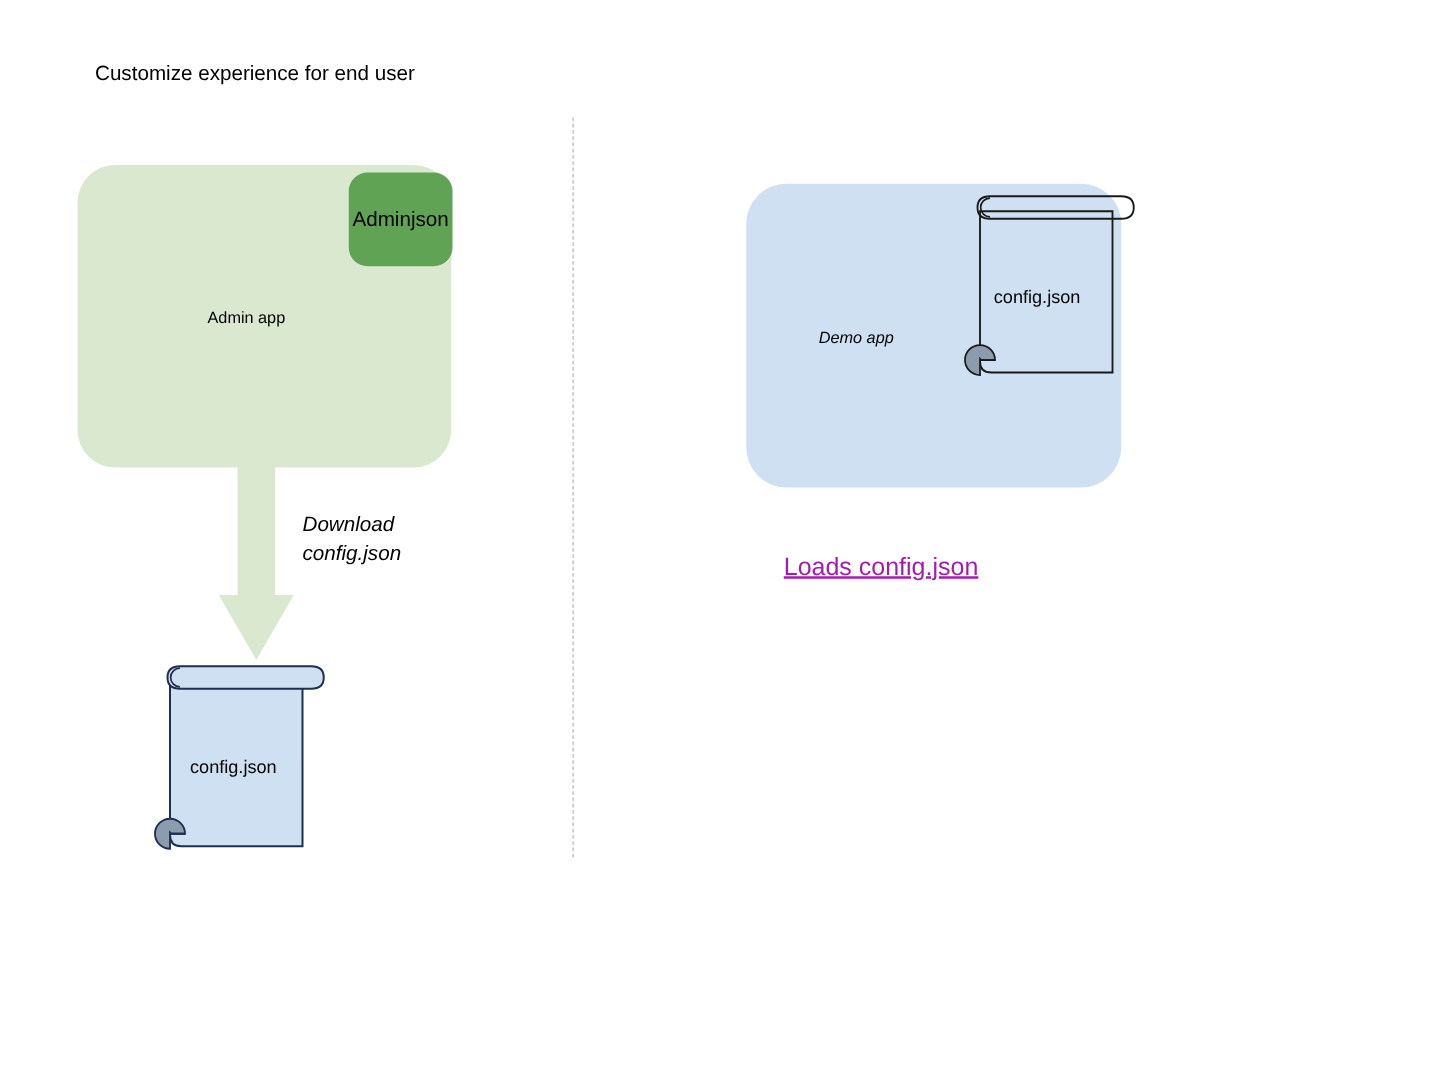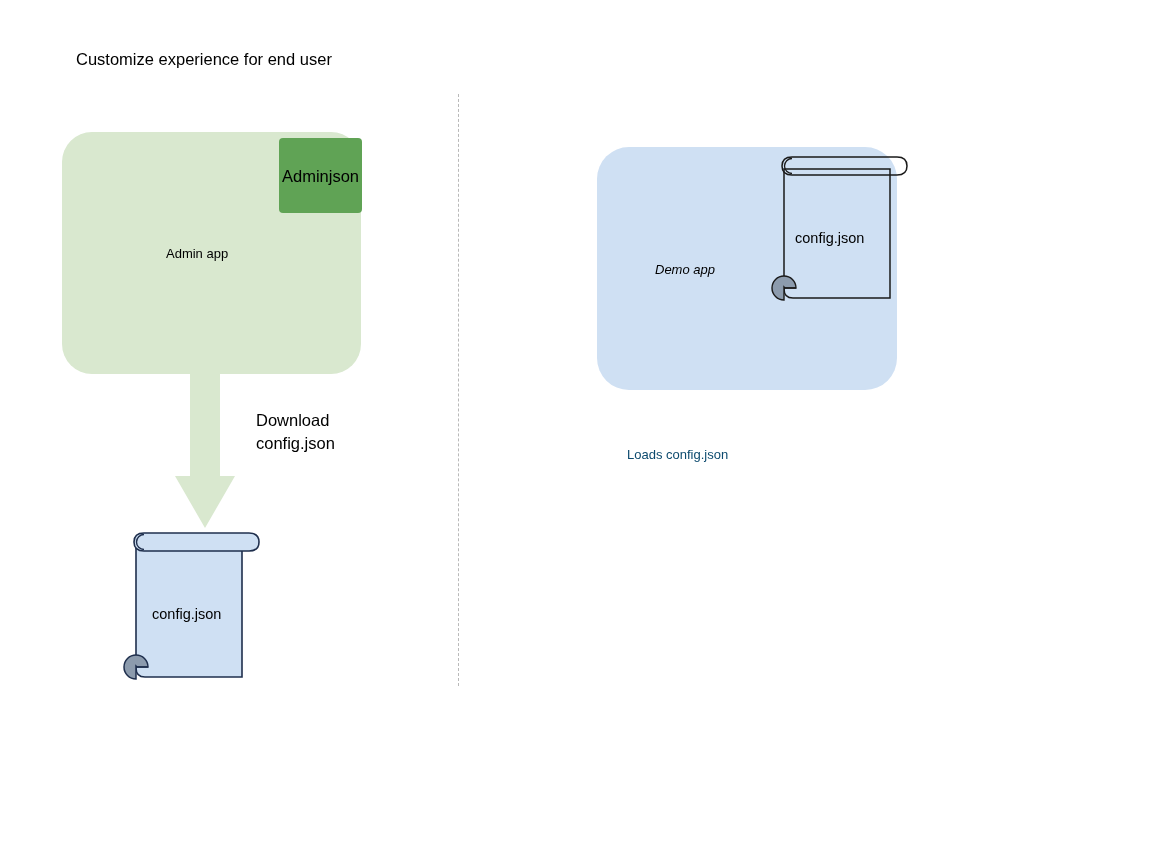--- a/index.html
+++ b/index.html
@@ -76,21 +76,21 @@
   #demo-app-label  { left: 655px; top: 260px; font-style: italic; }
 
   
   #admin-panel-chip {
     position: absolute;
     left: 279px;
     top: 138px;
     width: 83px;
     height: 75px;
     background: #60a355;
-    border-radius: 4px;
+    border-radius: 15px;
     display: flex;
     align-items: center;
     justify-content: center;
     text-align: center;
     font-size: 16.5px;
     line-height: 22px;
     color: #000000;
   }
   #admin-panel-chip span { display: block; }
 
@@ -99,26 +99,27 @@
     position: absolute;
     left: 174px;
     top: 372px;
     width: 62px;
     height: 158px;
   }
 
   
   #arrow-caption {
     position: absolute;
-    left: 256px;
+    left: 242px;
     top: 409px;
     font-size: 16.5px;
     line-height: 22.5px;
     color: #000000;
     white-space: nowrap;
+    font-style: italic;
   }
 
   
   .doc-scroll {
     position: absolute;
   }
   #doc-left  { left: 118px; top: 527px;  width: 150px; height: 165px; }
   #doc-right { left: 766px; top: 151px;  width: 150px; height: 156px; }
 
   .doc-label {
@@ -129,24 +130,25 @@
     color: #000000;
   }
   #doc-left-label  { left: 152px; top: 605px; }
   #doc-right-label { left: 795px; top: 229px; }
 
   
   #loads-caption {
     position: absolute;
     left: 627px;
     top: 444px;
-    font-size: 13px;
+    font-size: 20px;
     line-height: 21px;
-    color: #0c4a6e;
-    white-space: nowrap;
+    color: #a21caf;
+    white-space: nowrap;
+    text-decoration: underline;
   }
 </style>
 </head>
 <body>
 
 <div class="stage">
 
   <div class="col-heading" id="heading-left">Customize experience for end user</div>
 
 

